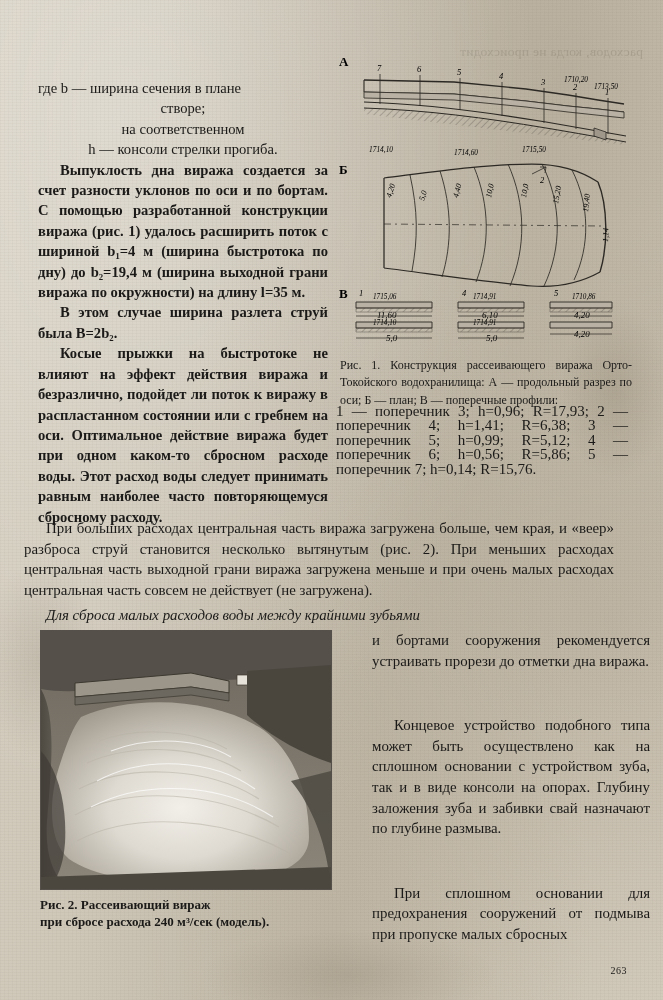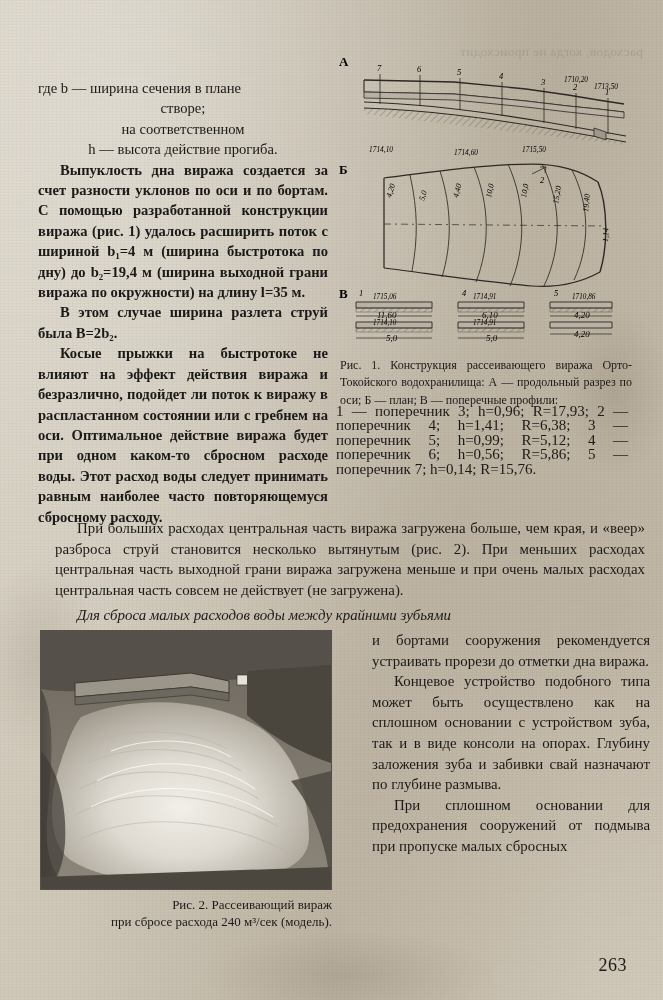--- a/index.html
+++ b/index.html
@@ -58,48 +58,48 @@
     position:absolute;left:340px;top:357px;width:292px;
     font-size:12px;line-height:17.4px;text-align:justify;
   }
   .cap1small{
     position:absolute;left:336px;top:404px;width:292px;
     font-size:15px;line-height:14.4px;text-align:justify;
   }
 
   
   .full{
-    position:absolute;left:55px;width:590px;
+    position:absolute;left:24px;width:590px;
     font-size:14.9px;line-height:20.6px;text-align:justify;
   }
   .full p{margin:0;text-indent:22px;}
 
   
   .photo{
     position:absolute;left:40px;top:630px;width:290px;height:258px;
     border:1px solid #55504a;
     overflow:hidden;
     background:#8d887e;
   }
   .cap2{
     position:absolute;left:40px;top:896px;width:292px;
-    font-size:13px;line-height:17px;text-align:right;
+    font-size:13px;line-height:17px;text-align:left;font-weight:bold;
   }
 
   
   .colR{
     position:absolute;left:372px;top:630px;width:278px;
     font-size:14.9px;line-height:20.6px;text-align:justify;
   }
   .colR p{margin:0;}
-  .colR p.ind{text-indent:22px;}
+  .colR p.ind{text-indent:22px;margin-top:44px;}
 
   .pagenum{
     position:absolute;right:36px;bottom:24px;
-    font-size:18px;letter-spacing:.5px;
+    font-size:10px;letter-spacing:.5px;
   }
 
   
   .stain{position:absolute;border-radius:50%;pointer-events:none;}
 </style>
 </head>
 <body>
 
 <div class="page"></div>
 <div class="grain"></div>
@@ -108,21 +108,21 @@
 <div class="stain" style="left:560px;top:300px;width:110px;height:180px;background:radial-gradient(ellipse at center, rgba(130,116,95,0.25), rgba(130,116,95,0) 70%);"></div>
 <div class="stain" style="left:-20px;top:560px;width:120px;height:200px;background:radial-gradient(ellipse at center, rgba(120,108,90,0.18), rgba(120,108,90,0) 70%);"></div>
 <div class="stain" style="left:200px;top:930px;width:300px;height:90px;background:radial-gradient(ellipse at center, rgba(120,108,90,0.20), rgba(120,108,90,0) 70%);"></div>
 
 <div class="content">
 
   <div class="colL">
     <p>где   b — ширина сечения в плане</p>
     <p class="center">створе;</p>
     <p class="center">на     соответственном</p>
-    <p class="center">h — высота действие прогиба.</p>
+    <p class="center">h — консоли стрелки прогиба.</p>
     <p class="ind">Выпуклость дна виража создается за счет разности уклонов по оси и по бортам. С помощью разработанной конструкции виража (рис. 1) удалось расширить поток с шириной b₁=4 м (ширина быстротока по дну) до b₂=19,4 м (ширина выходной грани виража по окружности) на длину l=35 м.</p>
     <p class="ind">В этом случае ширина разлета струй была B=2b₂.</p>
     <p class="ind">Косые прыжки на быстротоке не влияют на эффект действия виража и безразлично, подойдет ли поток к виражу в распластанном состоянии или с гребнем на оси. Оптимальное действие виража будет при одном каком-то сбросном расходе воды. Этот расход воды следует принимать равным наиболее часто повторяющемуся сбросному расходу.</p>
   </div>
 
   <div class="fig1">
     <svg width="292" height="305" viewBox="0 0 292 305">
       <defs>
         <pattern id="hatch" width="5" height="5" patternTransform="rotate(45)" patternUnits="userSpaceOnUse">
           <line x1="0" y1="0" x2="0" y2="5" stroke="#2a2722" stroke-width="0.8"></line>

